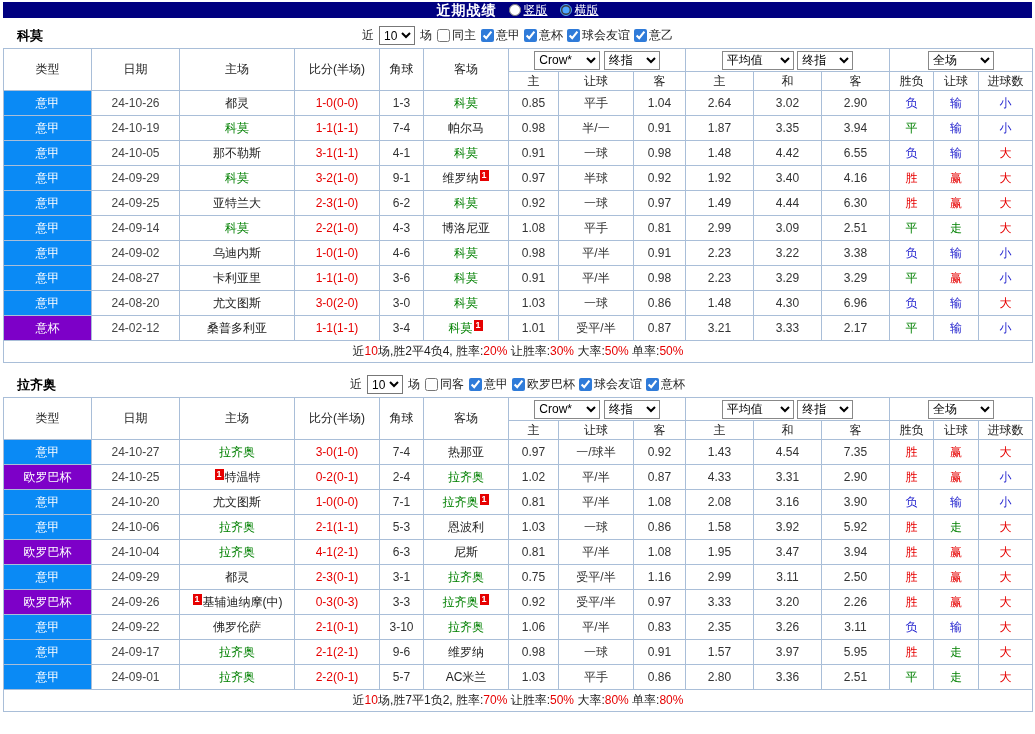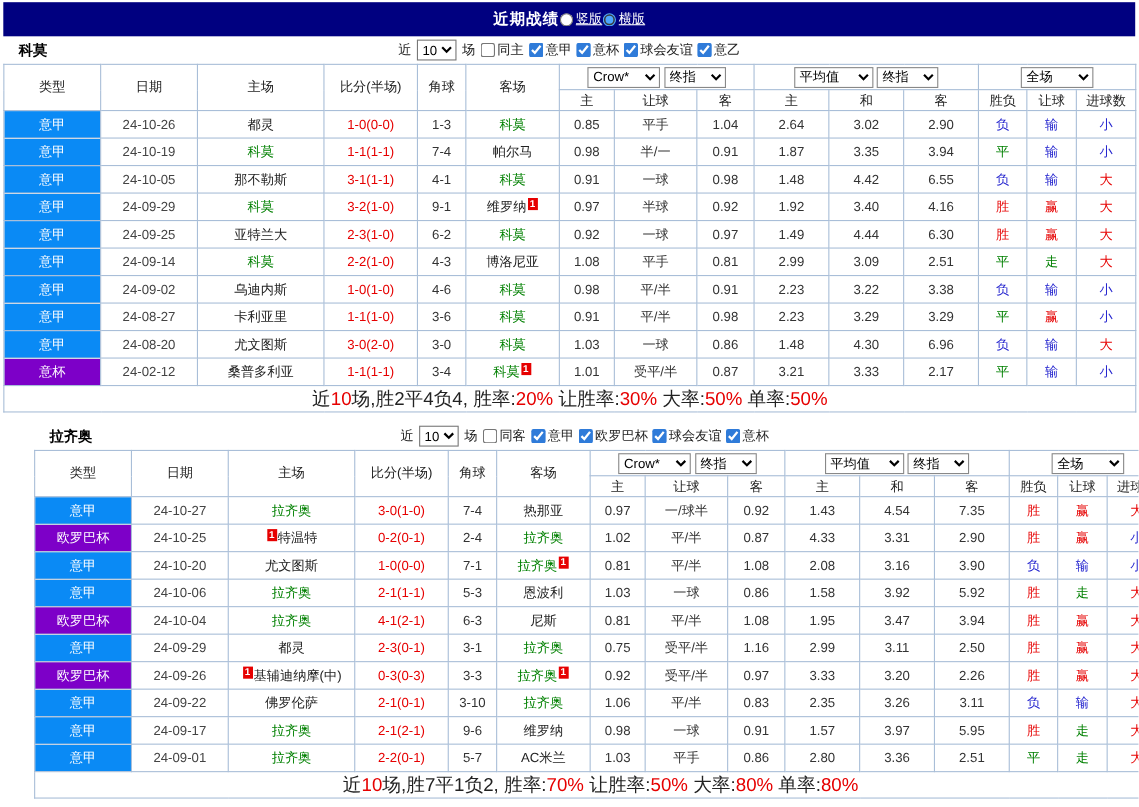--- a/index.html
+++ b/index.html
@@ -6,30 +6,30 @@
   html, body { margin: 0; padding: 0; }
   body {
     width: 1035px;
     background: #fff;
     font-family: "Liberation Sans", "DejaVu Sans", sans-serif;
     color: #222;
   }
   .page { padding: 2px 3px 4px; }
 
   .topbar {
-    height: 31px;
+    height: 16px;
     background: var(--topbar-bg, #000080);
-    display: flex; align-items: center; justify-content: center; 
+    display: flex; justify-content: center; gap: 12px;
   }
   .topbar .title { color: #fff; font-weight: bold; font-size: 14px; letter-spacing: 1px; }
   .radio-opt { display: inline-flex; align-items: center; gap: 3px; color: #fff; font-size: 12px; cursor: pointer; text-decoration: underline; }
   .radio-opt input { width: 12px; height: 12px; margin: 0; accent-color: #4da6ff; }
 
-  .section { margin-top: 0; }
-  .section.second { margin-top: 9px; margin-left: 28px; }
+  .section { margin-top: 5px; }
+  .section.second { margin-top: 9px; }
 
   .filterbar {
     position: relative; height: 25px;
     display: flex; align-items: center; justify-content: center; gap: 5px;
     font-size: 12px;
   }
   .team-name-hd { position: absolute; left: 14px; font-weight: bold; font-size: 13px; color: #000; }
   .filterbar select { height: 19px; font-size: 12px; background: #fff; border: 1px solid #777; }
   .cb { display: inline-flex; align-items: center; gap: 2px; cursor: pointer; }
   .cb input { width: 13px; height: 13px; margin: 0; accent-color: #2f7bd9; }
@@ -46,21 +46,21 @@
   .date { color: #444; }
   .score { color: var(--score-red, #e60000); cursor: pointer; }
   .team { cursor: pointer; color: #222; }
   .badge {
     display: inline-block;
     background: var(--badge-bg, #e60000); color: var(--badge-fg, #fff);
     font-size: 9px; font-weight: bold;
     height: 11px; line-height: 11px; min-width: 9px; padding: 0 1px;
     vertical-align: 4px; margin: 0 1px;
   }
-  .summary-cell { height: 22px; font-size: 17px; color: #222; }
+  .summary-cell { height: 22px; font-size: 12px; color: #222; }
 </style>
 </head>
 <body>
 
 <div class="page">
 
   <div class="topbar">
     <span class="title">近期战绩</span>
     <label class="radio-opt">
       <input type="radio" name="layout" style="">

